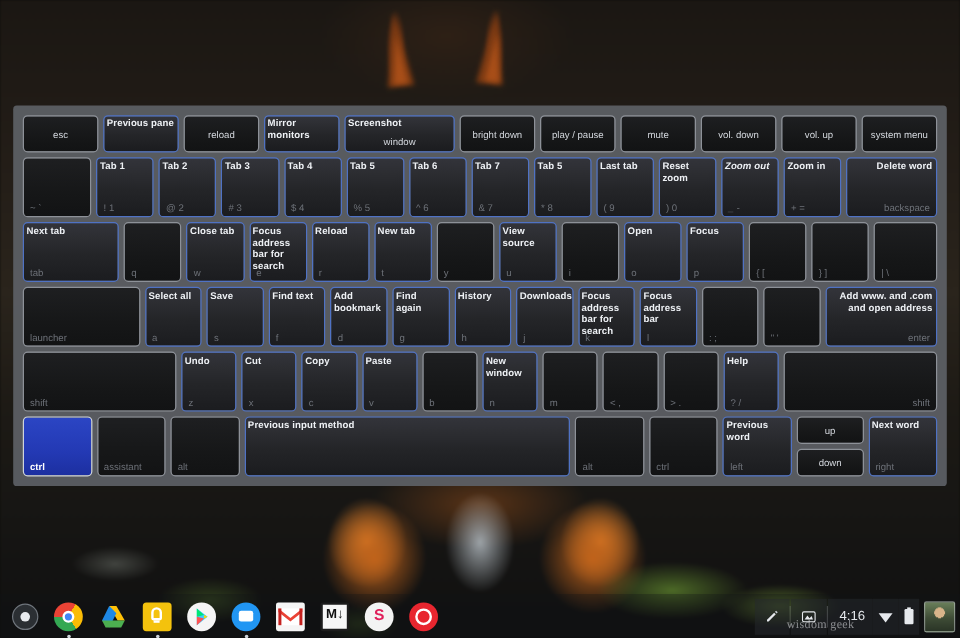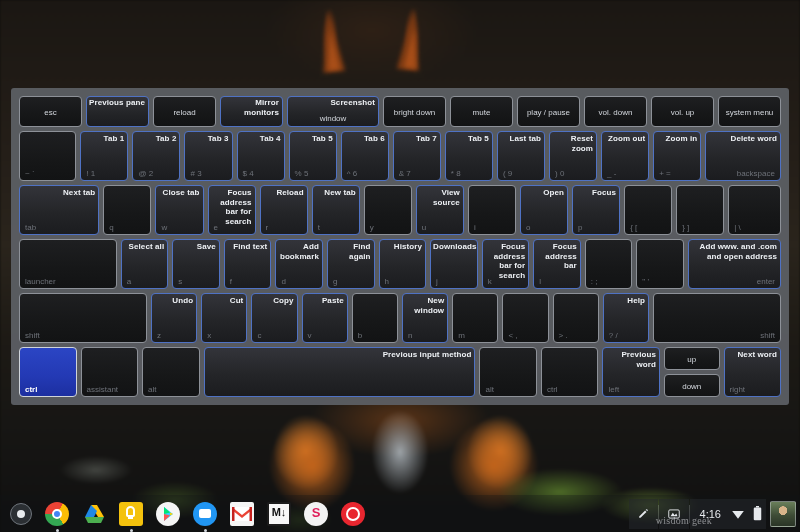--- a/index.html
+++ b/index.html
@@ -107,21 +107,21 @@
     background: linear-gradient(180deg, #2b45c4 0%, #2339b4 60%, #1c2fa0 100%);
     border-color: #cfd4da;
   }
 
   .k-top {
     position: absolute;
     top: 2px; left: 2px; right: 3px;
     font-size: 8px;
     font-weight: bold;
     color: #eef1f5;
-    text-align: right;
+    text-align: left;
     line-height: 9.5px;
     letter-spacing: .1px;
   }
   .k-top.right { text-align: right; }
   .k-bot {
     position: absolute;
     bottom: 2px; left: 5px; right: 5px;
     font-size: 8px;
     color: #6d7178;
     line-height: 9px;
@@ -252,24 +252,24 @@
           <div class="k-top">Mirror monitors</div>
         </div>
         <div class="key hl" style="flex-grow: 1.55; flex-basis: 0px; padding-left: 29px;">
           <div class="k-top">Screenshot</div>
           <div class="k-bot center bright">window</div>
         </div>
         <div class="key plain onlylabel" style="flex-grow: 1.55; flex-basis: 0px;">
           <div class="k-bot center bright">bright down</div>
         </div>
         <div class="key plain onlylabel" style="flex-grow: 1.55; flex-basis: 0px;">
+          <div class="k-bot center bright">play / pause</div>
+        </div>
+        <div class="key plain onlylabel" style="flex-grow: 1.55; flex-basis: 0px;">
           <div class="k-bot center bright">mute</div>
-        </div>
-        <div class="key plain onlylabel" style="flex-grow: 1.55; flex-basis: 0px;">
-          <div class="k-bot center bright">play / pause</div>
         </div>
         <div class="key plain onlylabel" style="flex-grow: 1.55; flex-basis: 0px;">
           <div class="k-bot center bright">vol. down</div>
         </div>
         <div class="key plain onlylabel" style="flex-grow: 1.55; flex-basis: 0px;">
           <div class="k-bot center bright">vol. up</div>
         </div>
         <div class="key plain onlylabel" style="flex-grow: 1.55; flex-basis: 0px;">
           <div class="k-bot center bright">system menu</div>
         </div>
@@ -311,21 +311,21 @@
           <div class="k-bot">* 8</div>
         </div>
         <div class="key hl" style="flex-grow: 1; flex-basis: 0px;">
           <div class="k-top">Last tab</div>
           <div class="k-bot">( 9</div>
         </div>
         <div class="key hl" style="flex-grow: 1; flex-basis: 0px;">
           <div class="k-top">Reset zoom</div>
           <div class="k-bot">) 0</div>
         </div>
-        <div class="key hl" style="flex-grow: 1; flex-basis: 0px;">
+        <div class="key hl" style="flex-grow: 1; flex-basis: 0px; font-style: italic;">
           <div class="k-top">Zoom out</div>
           <div class="k-bot">_ -</div>
         </div>
         <div class="key hl" style="flex-grow: 1; flex-basis: 0px;">
           <div class="k-top">Zoom in</div>
           <div class="k-bot">+ =</div>
         </div>
         <div class="key hl" style="flex-grow: 1.6; flex-basis: 0px;">
           <div class="k-top right">Delete word</div>
           <div class="k-bot right">backspace</div>

